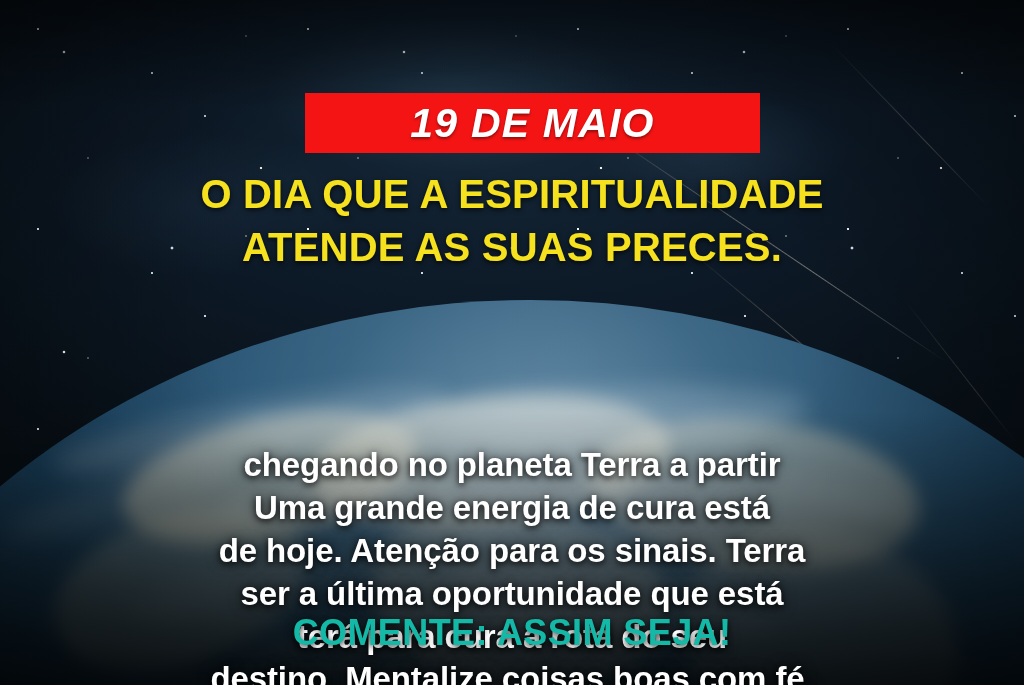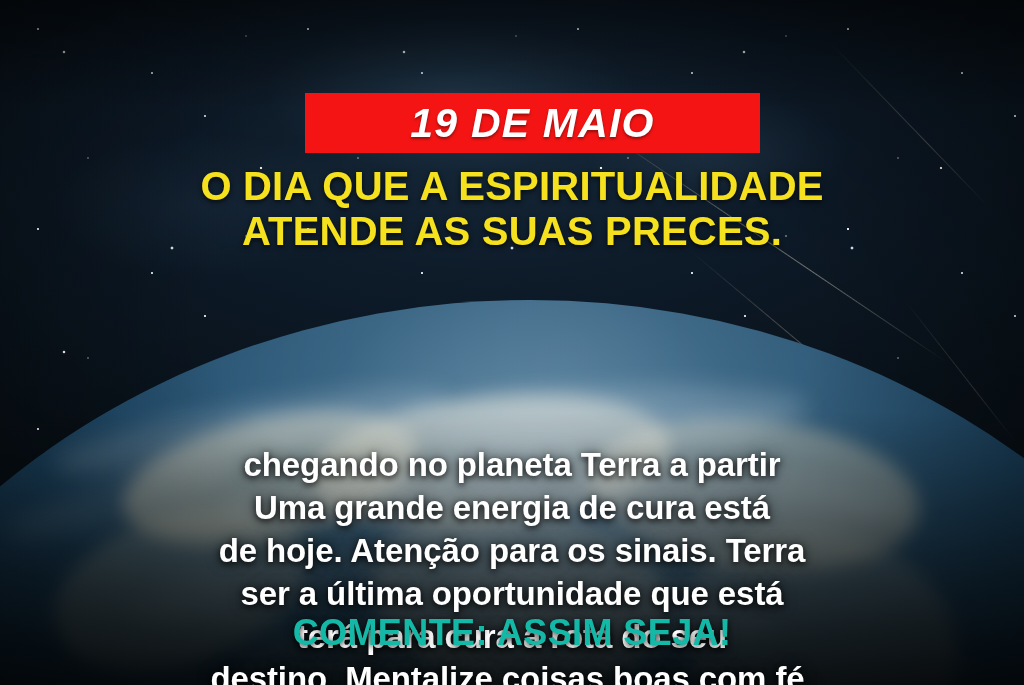--- a/index.html
+++ b/index.html
@@ -231,21 +231,21 @@
     top: 164px;
     text-align: center;
     color: #f5e11e;
     font-size: 40px;
     font-weight: bold;
     line-height: 1.12;
     letter-spacing: 0.2px;
     text-shadow: 0 2px 5px rgba(0,0,0,0.72);
     padding: 0 36px;
   }
-  .headline-line { display: block; }
+  .headline-line { display: block; margin-top: 8px; }
 
   .body-copy {
     position: absolute;
     left: 0;
     right: 0;
     top: 444px;
     text-align: center;
     color: #ffffff;
     font-size: 33px;
     font-weight: bold;

